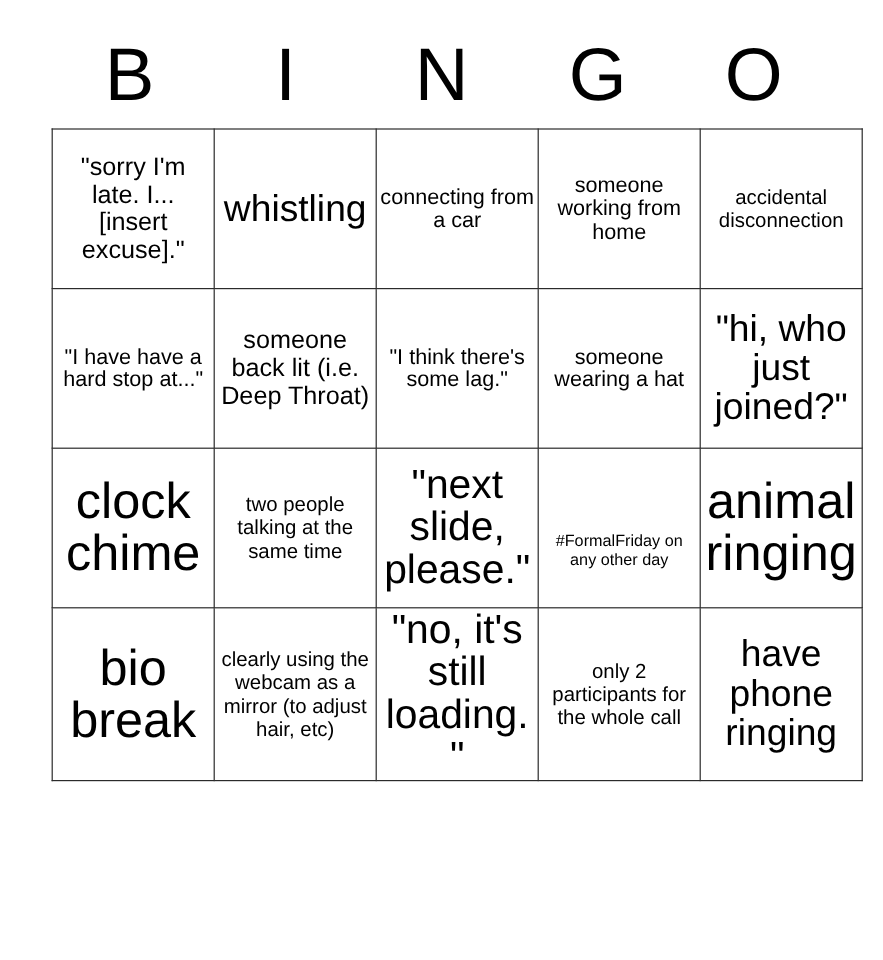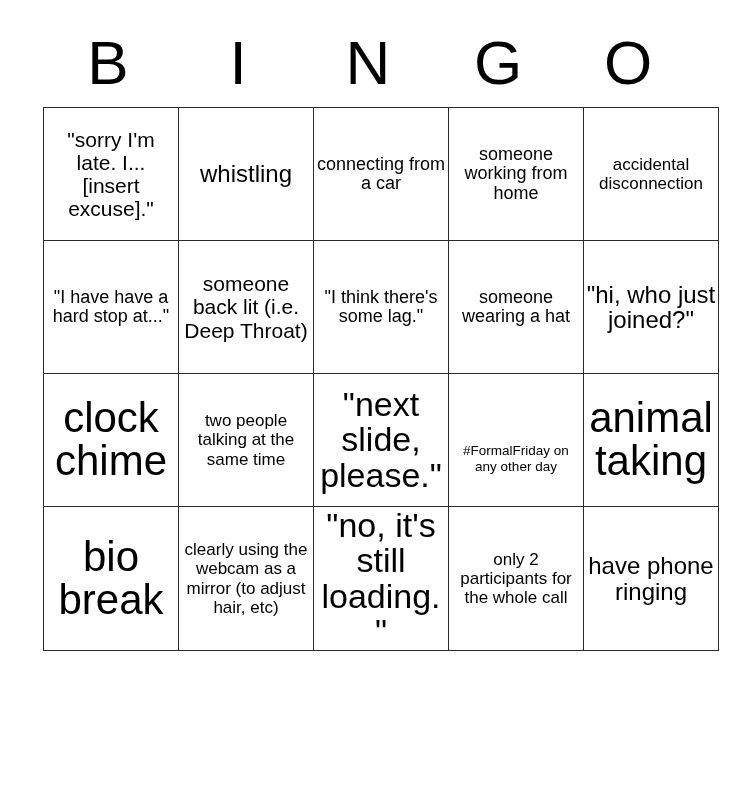--- a/index.html
+++ b/index.html
@@ -64,21 +64,21 @@
     overflow-wrap: break-word;
     hyphens: none;
   }
 
   
   .fs-xxs  { font-size: 13.5px; line-height: 1.16; margin-top: 37px; }
   .fs-xs   { font-size: 17px;   line-height: 1.14; }
   .fs-s    { font-size: 17px;   line-height: 1.12; }
   .fs-m    { font-size: 21px;   line-height: 1.10; }
   .fs-l    { font-size: 18px;   line-height: 1.08; }
-  .fs-xl   { font-size: 24px;   line-height: 1.06; }
+  .fs-xl   { font-size: 31px;   line-height: 1.06; }
   .fs-xxl  { font-size: 34px;   line-height: 1.04; }
   .fs-huge { font-size: 42px;   line-height: 1.02; }
 </style>
 </head>
 <body>
 
 <div id="bingo-card">
 
   <div id="bingo-header">
     <div class="header-letter">B</div>
@@ -131,21 +131,21 @@
         <td>
             <span class="cell-text fs-s">two people talking at the same time</span>
           </td>
         <td>
             <span class="cell-text fs-xxl">"next slide, please."</span>
           </td>
         <td>
             <span class="cell-text fs-xxs">#FormalFriday on any other day</span>
           </td>
         <td>
-            <span class="cell-text fs-huge">animal taking</span>
+            <span class="cell-text fs-huge">animal ringing</span>
           </td>
       </tr>
       <tr>
         <td>
             <span class="cell-text fs-huge">bio break</span>
           </td>
         <td>
             <span class="cell-text fs-xs">clearly using the webcam as a mirror (to adjust hair, etc)</span>
           </td>
         <td>

